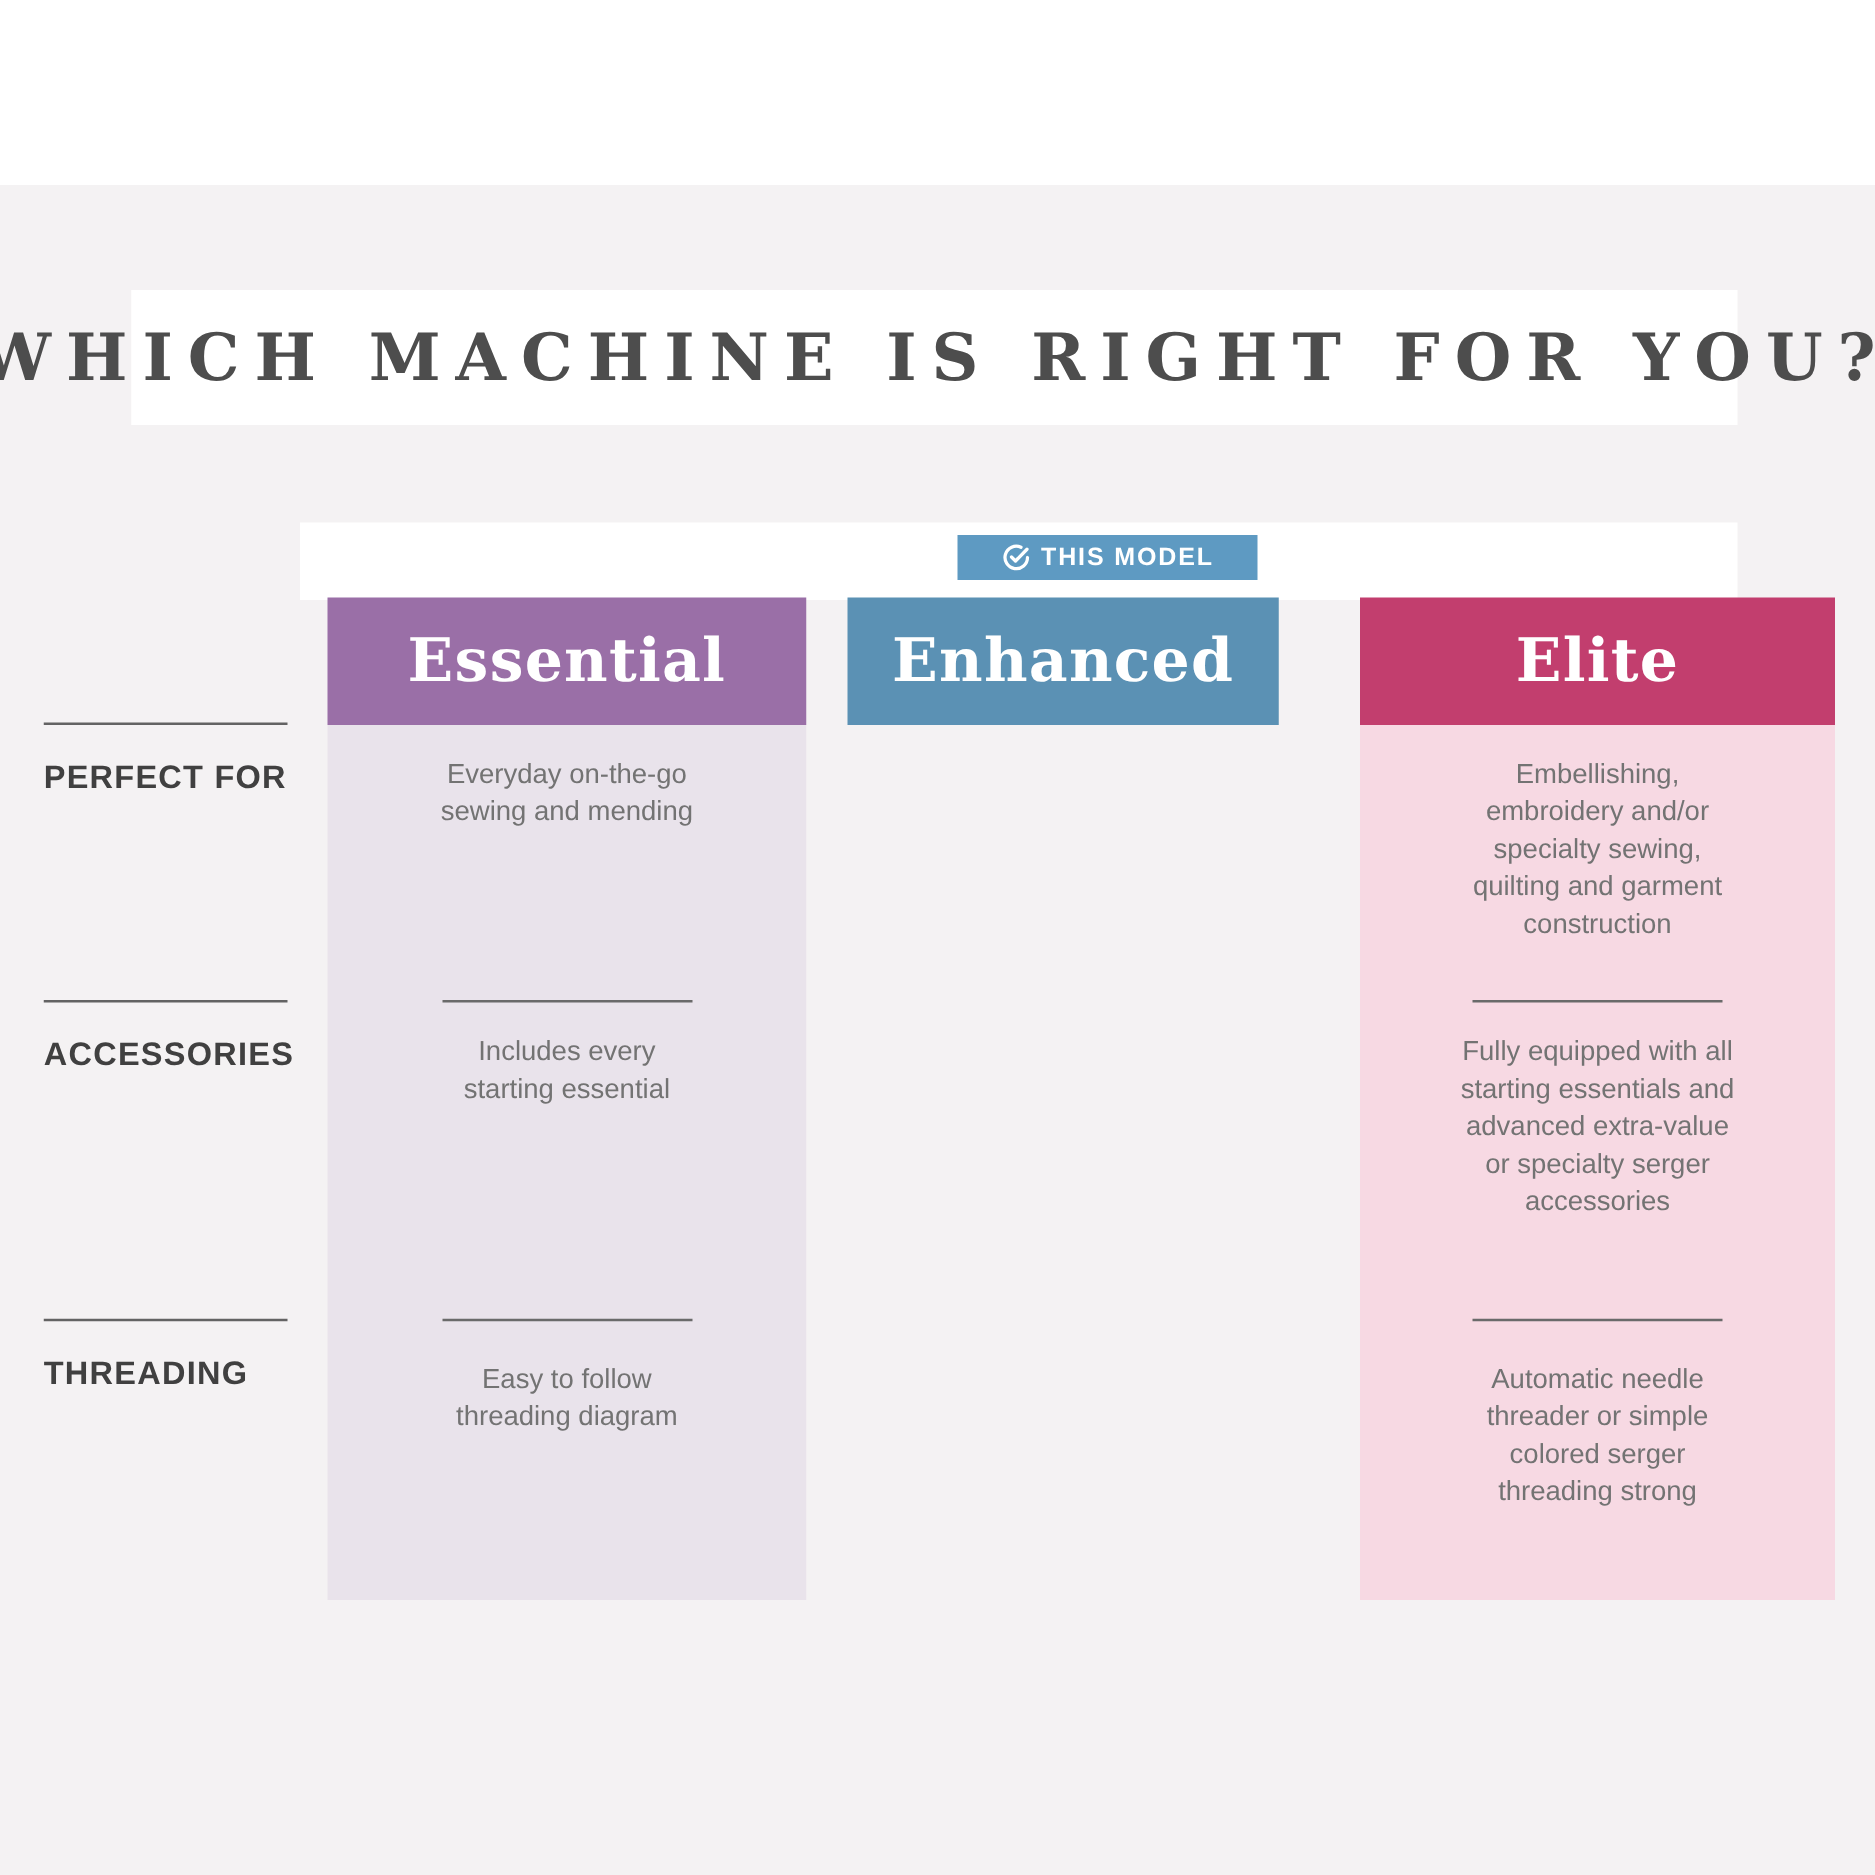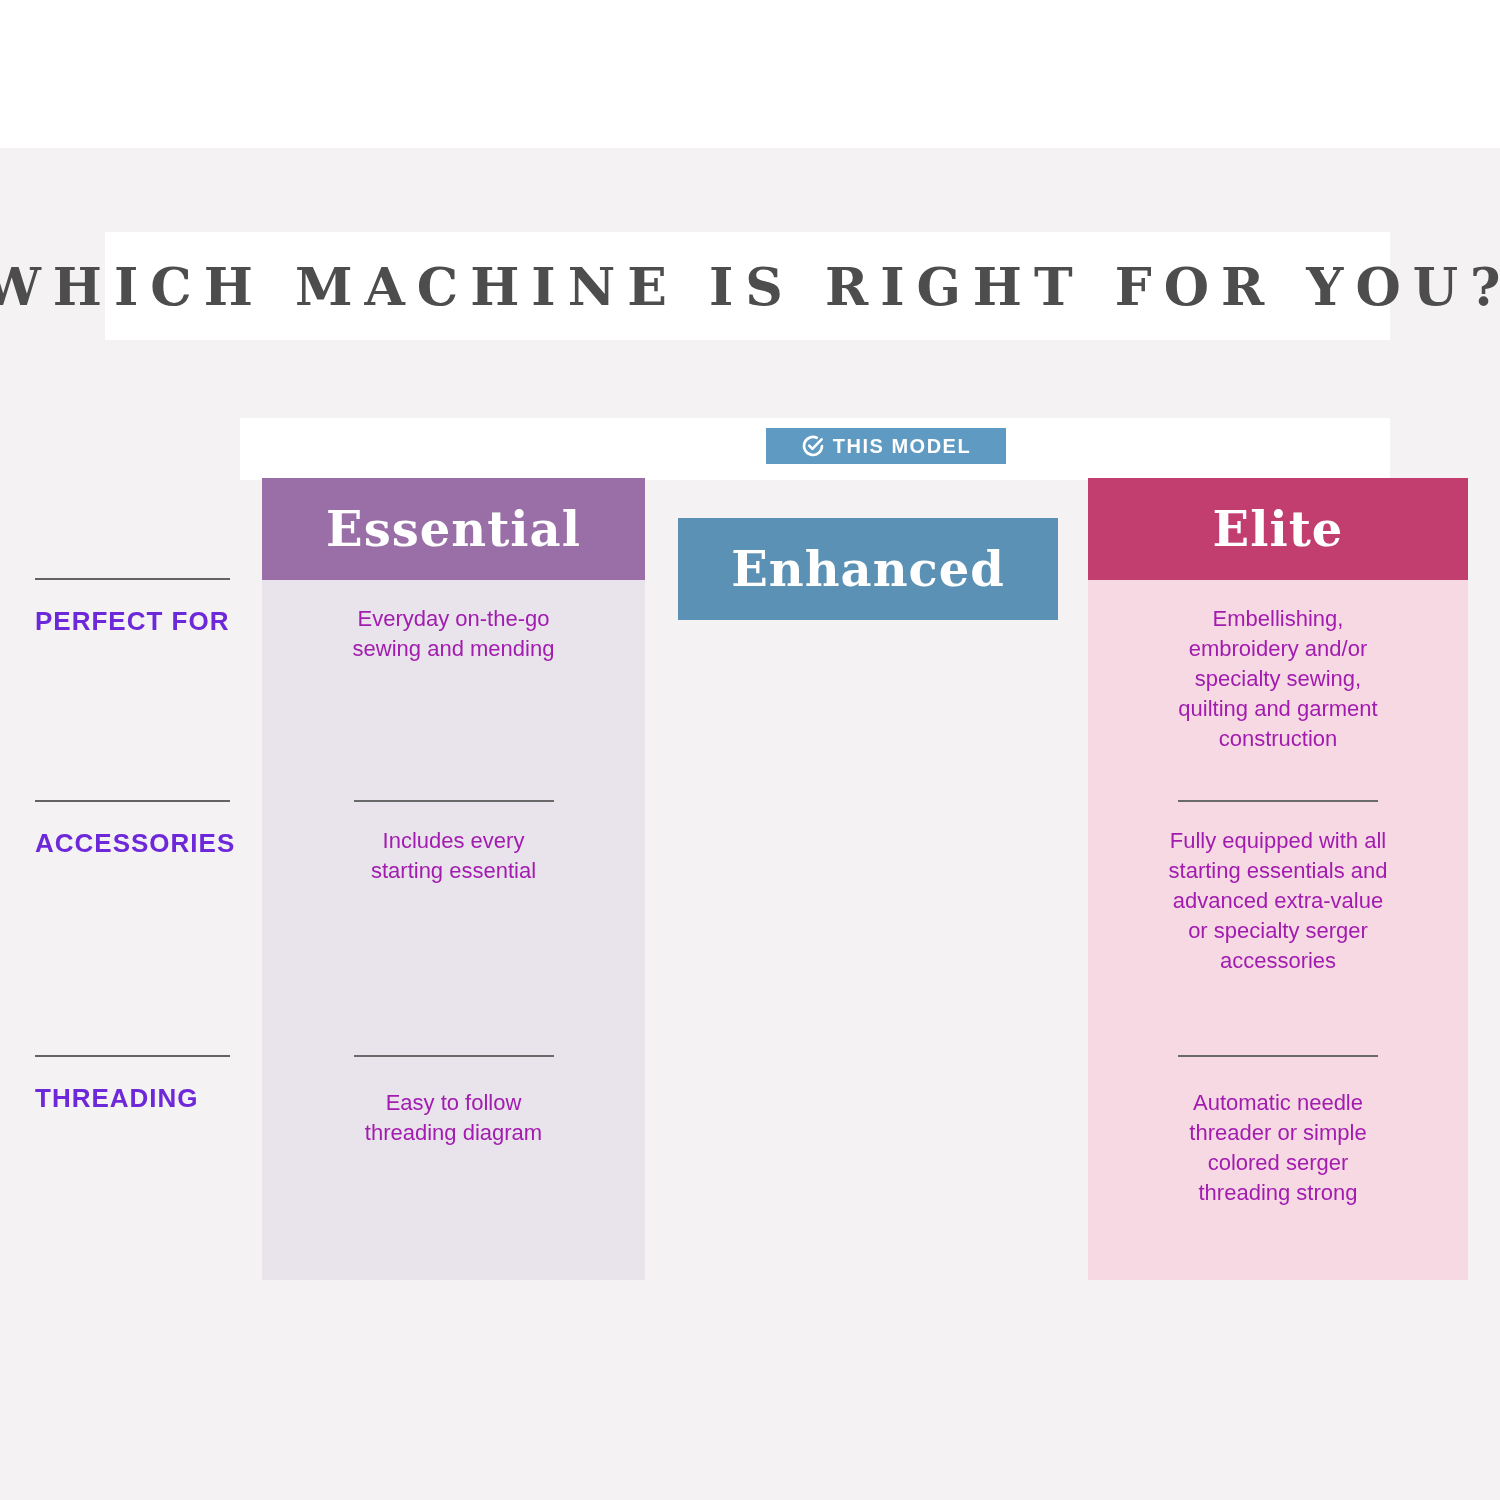--- a/index.html
+++ b/index.html
@@ -33,41 +33,41 @@
     display:flex;align-items:center;justify-content:center;gap:8px;
   }
   .badge-label{
     color:#ffffff;font-size:20px;font-weight:700;letter-spacing:1.5px;
   }
   .badge-icon{display:inline-flex;align-items:center;}
   
   .rail-item{position:absolute;left:35px;width:195px;}
   .rail-line{border-top:2px solid #636363;width:100%;}
   .rail-label{
-    margin-top:26px;font-size:26px;font-weight:700;color:#6d28d9;
+    margin-top:26px;font-size:26px;font-weight:700;color:#404040;
     letter-spacing:1px;white-space:nowrap;
   }
   .rail-1{top:578px;}
   .rail-2{top:800px;}
   .rail-3{top:1055px;}
   
   .col{position:absolute;top:478px;width:383px;}
   .col-1{left:262px;}
-  .col-2{left:678px;width:380px;margin-top:40px;}
+  .col-2{left:678px;width:345px;}
   .col-3{left:1088px;width:380px;}
   .col-header{
     height:102px;display:flex;align-items:center;justify-content:center;
   }
   .col-header .col-title{
     font-family:"DejaVu Serif", serif;
     font-size:48px;font-weight:700;color:#ffffff;letter-spacing:1px;
   }
   .col-body{
     height:700px;box-sizing:border-box;
-    font-size:22px;line-height:30px;color:#a21caf;text-align:center;
+    font-size:22px;line-height:30px;color:#737373;text-align:center;
   }
   .col-2 .col-body{border:4px solid #4d86a8;border-top:none;background:#ffffff;}
   .sec{box-sizing:border-box;white-space:pre-line;}
   .sec-perfect{height:220px;padding-top:24px;}
   .sec-divider{width:200px;margin:0 auto;border-top:2px solid #6a6a6a;}
   .sec-accessories{height:253px;padding-top:24px;}
   .sec-threading{padding-top:31px;}
   .cell-pad{padding-left:20px;padding-right:20px;}
 </style>
 </head>

